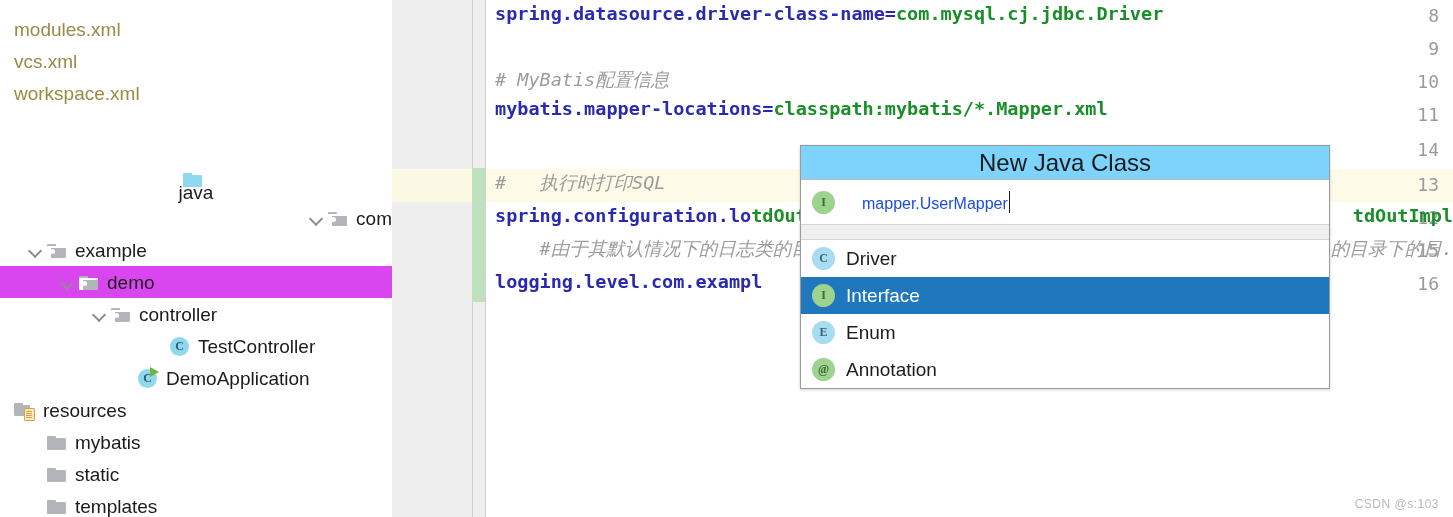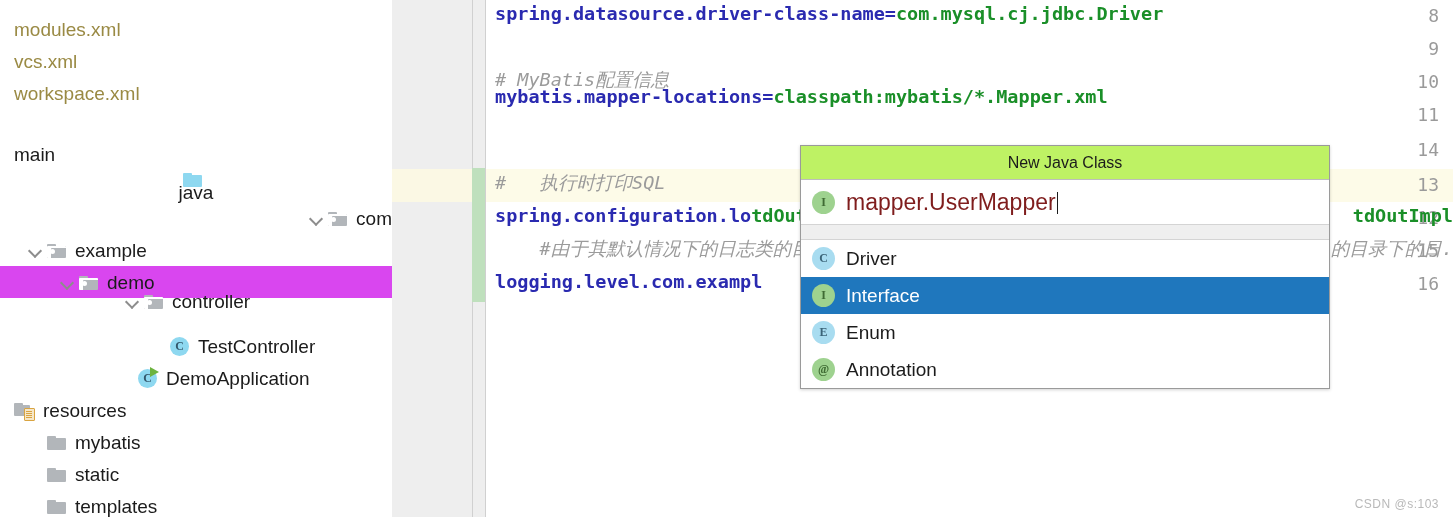--- a/index.html
+++ b/index.html
@@ -162,41 +162,41 @@
 
   
   #dialog{
     position:absolute;left:800px;top:145px;width:528px;
     background:#ffffff;
     border:1px solid #9a9a9a;
     box-shadow:0 1px 3px rgba(0,0,0,0.18);
     z-index:50;
   }
   #dlg-title{
-    height:33px;background:#bef264;
+    height:33px;background:#7dd3fc;
     border-bottom:1px solid #bdbdbd;
     display:flex;align-items:center;justify-content:center;
-    font-size:16px;color:#1b1b1b;
+    font-size:24px;color:#1b1b1b;
   }
   #dlg-input-row{
     height:44px;background:#ffffff;
     display:flex;align-items:center;padding:0 0 0 11px;
     border-bottom:1px solid #d4d4d4;
   }
   #dlg-sep{height:14px;background:#efefef;border-bottom:1px solid #d4d4d4;}
   .dlg-icon{
     width:23px;min-width:23px;height:23px;border-radius:50%;
     display:flex;align-items:center;justify-content:center;
     font-size:12px;font-weight:bold;margin-right:11px;
     font-family:"Liberation Serif", serif;
   }
   .dlg-icon.blue{background:#a8dcf0;color:#3b6478;}
   .dlg-icon.green{background:#9ed28f;color:#3f6b33;}
   #dlg-input-text{
-    font-size:23px;color:#7f1d1d;position:relative;
+    font-size:16px;color:#1d4ed8;position:relative;margin-left:16px;
   }
   #caret{
     display:inline-block;width:1.5px;height:22px;background:#1b1b1b;
     vertical-align:-4px;margin-left:1px;
   }
   .dlg-item{
     height:37px;display:flex;align-items:center;padding-left:11px;
     font-size:19px;color:#1b1b1b;background:#ffffff;
   }
   .dlg-item.sel{background:#1f77bd;color:#ffffff;}
@@ -217,24 +217,20 @@
         <span style="display: inline-block; width: 14px;"></span>
         <span class="label xml">modules.xml</span>
       </div>
       <div class="tree-row" style="top: 36px;">
         <span style="display: inline-block; width: 14px;"></span>
         <span class="label xml">vcs.xml</span>
       </div>
       <div class="tree-row" style="top: 68px;">
         <span style="display: inline-block; width: 14px;"></span>
         <span class="label xml">workspace.xml</span>
-      </div>
-      <div class="tree-row" style="top: 129px;">
-        <span style="display: inline-block; width: 14px;"></span>
-        <span class="label">main</span>
       </div>
       <div class="tree-row" style="top: 161px; flex-direction: column;">
         <span style="display: inline-block; width: 14px;"></span>
         <span class="ficon srcfolder"></span>
         <span class="label">java</span>
       </div>
       <div class="tree-row" style="top: 193px; justify-content: flex-end;">
         <span style="display: inline-block;"></span>
         <span class="twisty"></span>
         <span class="ficon pkg">
@@ -251,21 +247,21 @@
         <span class="label">example</span>
       </div>
       <div class="tree-row selected" style="top: 257px;">
         <span style="display: inline-block; width: 58px;"></span>
         <span class="twisty"></span>
         <span class="ficon pkg">
           <span class="dot"></span>
         </span>
         <span class="label">demo</span>
       </div>
-      <div class="tree-row" style="top: 276px; padding-left: 33px;">
+      <div class="tree-row" style="top: 289px;">
         <span style="display: inline-block; width: 90px;"></span>
         <span class="twisty"></span>
         <span class="ficon pkg">
           <span class="dot"></span>
         </span>
         <span class="label">controller</span>
       </div>
       <div class="tree-row" style="top: 321px;">
         <span style="display: inline-block; width: 168px;"></span>
         <span class="cicon">
@@ -324,21 +320,21 @@
         <div class="gnum" style="top: 106px;">11</div>
         <div class="gnum" style="top: 141px;">14</div>
         <div class="gnum" style="top: 176px;">13</div>
         <div class="gnum" style="top: 209px;">12</div>
         <div class="gnum" style="top: 242px;">15</div>
         <div class="gnum" style="top: 275px;">16</div>
       </div>
     <div id="code-lines">
         <div class="code" style="top: 5px;"><span>spring.datasource.driver-class-name=</span><span class="val">com.mysql.cj.jdbc.Driver</span></div>
         <div class="code comment" style="top: 71px;"><span># MyBatis配置信息</span></div>
-        <div class="code" style="top: 88px;"><span>mybatis.mapper-locations=</span><span class="val">classpath:mybatis/*.Mapper.xml</span></div>
+        <div class="code" style="top: 100px;"><span>mybatis.mapper-locations=</span><span class="val">classpath:mybatis/*.Mapper.xml</span></div>
         <div class="code comment" style="top: 174px;"><span>#   执行时打印SQL</span></div>
         <div class="code" style="top: 207px;"><span>spring.configuration.lo</span><span class="val">tdOutImpl</span></div>
         <div class="code comment" style="top: 240px;"><span>    #由于其默认情况下的日志类</span><span>的目录下的日.</span></div>
         <div class="code" style="top: 273px;"><span>logging.level.com.exampl</span></div>
         <div class="code" style="top: 207px; left: auto; right: 0px;"><span class="val">tdOutImpl</span></div>
         <div class="code comment" style="top: 240px; left: auto; right: 0px;"><span>的目录下的日.</span></div>
       </div>
   </div>
 
   <div id="dialog">

